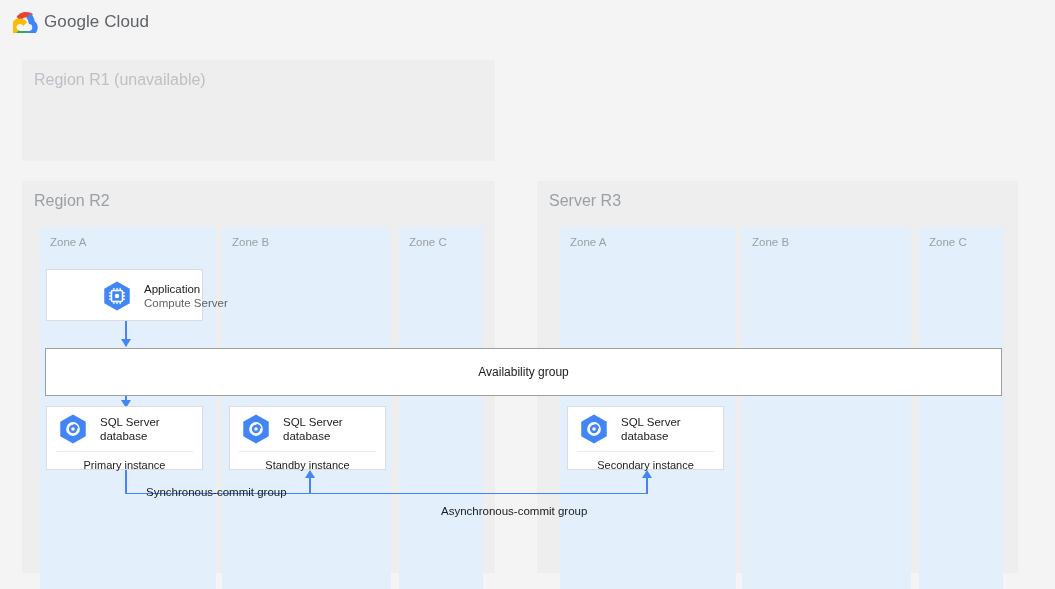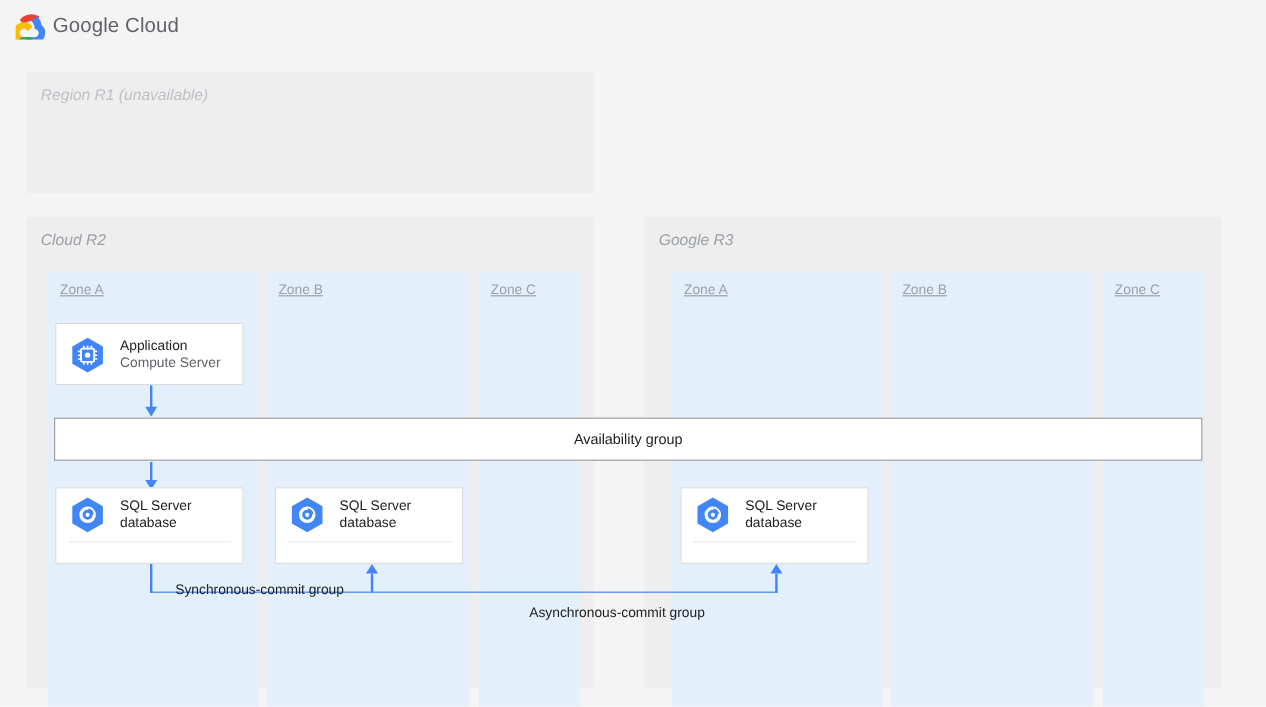--- a/index.html
+++ b/index.html
@@ -40,38 +40,36 @@
   }
 
   
   .region {
     position: absolute;
     background: #eeeeee;
   }
   .region-label {
     position: absolute;
     left: 12px; top: 11px;
-    font-size: 13px;
+    font-size: 16px;
     color: #9aa0a6;
     white-space: nowrap;
-    font-style: italic;
   }
   .region-label.dim { color: #bdc1c6; }
 
   .zone {
     position: absolute;
     background: #e3f0fc;
   }
   .zone-label {
     position: absolute;
     left: 10px; top: 9px;
     font-size: 11.5px;
     color: #9aa0a6;
     white-space: nowrap;
-    text-decoration: underline;
   }
 
   
   .card {
     position: absolute;
     background: #ffffff;
     border: 1px solid #dadce0;
     box-sizing: border-box;
   }
   .card-top {
@@ -159,35 +157,35 @@
       <path d="M13.4 14.2A17.3 17.3 0 0 0 2.95 45.2l7.72-7.72a6.65 6.65 0 1 1 8.8-8.8l7.72-7.72A17.24 17.24 0 0 0 13.4 14.2z" fill="#fbbc05"></path>
     </svg>
     <div class="logo-text">Google Cloud</div>
   </div>
 
   <div class="region" style="left:22px; top:60px; width:473px; height:101px;">
     <div class="region-label dim">Region R1 (unavailable)</div>
   </div>
 
   <div class="region" style="left:22px; top:181px; width:473px; height:392px;">
-    <div class="region-label">Cloud R2</div>
+    <div class="region-label">Region R2</div>
 
     <div class="zone" style="left:18px; top:46px; width:176px; height:524px;">
       <div class="zone-label">Zone A</div>
     </div>
     <div class="zone" style="left:200px; top:46px; width:169px; height:524px;">
       <div class="zone-label">Zone B</div>
     </div>
     <div class="zone" style="left:377px; top:46px; width:84px; height:524px;">
       <div class="zone-label">Zone C</div>
     </div>
   </div>
 
   <div class="region" style="left:537px; top:181px; width:481px; height:392px;">
-    <div class="region-label">Google R3</div>
+    <div class="region-label">Server R3</div>
 
     <div class="zone" style="left:23px; top:46px; width:176px; height:524px;">
       <div class="zone-label">Zone A</div>
     </div>
     <div class="zone" style="left:205px; top:46px; width:169px; height:524px;">
       <div class="zone-label">Zone B</div>
     </div>
     <div class="zone" style="left:382px; top:46px; width:84px; height:524px;">
       <div class="zone-label">Zone C</div>
     </div>
@@ -203,26 +201,26 @@
   <div class="conn conn-h" style="left:125px; top:492.5px; width:186px; height:1.6px;"></div>
   <div class="conn conn-v" style="left:309px; top:478px; width:1.6px; height:16px;"></div>
   <div class="arrow-up" style="left:305px; top:470px;"></div>
   <div class="conn-label" style="left:146px; top:486px;">Synchronous-commit group</div>
 
   <div class="conn conn-h" style="left:311px; top:492.5px; width:337px; height:1.6px;"></div>
   <div class="conn conn-v" style="left:646px; top:478px; width:1.6px; height:16px;"></div>
   <div class="arrow-up" style="left:642px; top:470px;"></div>
   <div class="conn-label" style="left:441px; top:505px;">Asynchronous-commit group</div>
 
-  <div class="ag-bar" style="left:45px; top:348px; width:957px; height:36px;">
+  <div class="ag-bar" style="left:45px; top:348px; width:957px; height:48px;">
     <span>Availability group</span>
   </div>
 
   <div class="card" style="left:46px; top:269px; width:157px; height:52px;">
-    <div class="card-top" style="height:52px;">
+    <div class="card-top" style="height:52px;margin-left:44px;">
       <svg class="card-icon" viewBox="0 0 40 40">
         <polygon points="20,3 35,11.5 35,28.5 20,37 5,28.5 5,11.5" fill="#4285f4"></polygon>
         <rect x="13.5" y="13.5" width="13" height="13" rx="1.5" fill="none" stroke="#ffffff" stroke-width="1.8"></rect>
         <circle cx="20" cy="20" r="2.6" fill="#ffffff"></circle>
         <g stroke="#ffffff" stroke-width="1.6" stroke-linecap="round">
           <line x1="16.3" y1="11.2" x2="16.3" y2="13.5"></line>
           <line x1="20" y1="11.2" x2="20" y2="13.5"></line>
           <line x1="23.7" y1="11.2" x2="23.7" y2="13.5"></line>
           <line x1="16.3" y1="26.5" x2="16.3" y2="28.8"></line>
           <line x1="20" y1="26.5" x2="20" y2="28.8"></line>
@@ -249,47 +247,50 @@
         <circle cx="20" cy="20" r="7.2" fill="none" stroke="#ffffff" stroke-width="1.8"></circle>
         <path d="M20 14.2a5.8 5.8 0 1 0 5.8 5.8" fill="none" stroke="#ffffff" stroke-width="1.8" stroke-linecap="round"></path>
         <circle cx="20" cy="20" r="2.1" fill="#ffffff"></circle>
       </svg>
       <div class="card-text">
         <div class="card-title">SQL Server</div>
         <div class="card-title">database</div>
       </div>
     </div>
     <div class="card-divider"></div>
+    <div class="card-foot">Primary instance</div>
   </div>
 
   <div class="card" style="left:229px; top:406px; width:157px; height:64px;">
     <div class="card-top" style="height:44px;">
       <svg class="card-icon" viewBox="0 0 40 40">
         <polygon points="20,3 35,11.5 35,28.5 20,37 5,28.5 5,11.5" fill="#4285f4"></polygon>
         <circle cx="20" cy="20" r="7.2" fill="none" stroke="#ffffff" stroke-width="1.8"></circle>
         <path d="M20 14.2a5.8 5.8 0 1 0 5.8 5.8" fill="none" stroke="#ffffff" stroke-width="1.8" stroke-linecap="round"></path>
         <circle cx="20" cy="20" r="2.1" fill="#ffffff"></circle>
       </svg>
       <div class="card-text">
         <div class="card-title">SQL Server</div>
         <div class="card-title">database</div>
       </div>
     </div>
     <div class="card-divider"></div>
+    <div class="card-foot">Standby instance</div>
   </div>
 
   <div class="card" style="left:567px; top:406px; width:157px; height:64px;">
     <div class="card-top" style="height:44px;">
       <svg class="card-icon" viewBox="0 0 40 40">
         <polygon points="20,3 35,11.5 35,28.5 20,37 5,28.5 5,11.5" fill="#4285f4"></polygon>
         <circle cx="20" cy="20" r="7.2" fill="none" stroke="#ffffff" stroke-width="1.8"></circle>
         <path d="M20 14.2a5.8 5.8 0 1 0 5.8 5.8" fill="none" stroke="#ffffff" stroke-width="1.8" stroke-linecap="round"></path>
         <circle cx="20" cy="20" r="2.1" fill="#ffffff"></circle>
       </svg>
       <div class="card-text">
         <div class="card-title">SQL Server</div>
         <div class="card-title">database</div>
       </div>
     </div>
     <div class="card-divider"></div>
+    <div class="card-foot">Secondary instance</div>
   </div>
 
 </div>
 
 </body></html>

